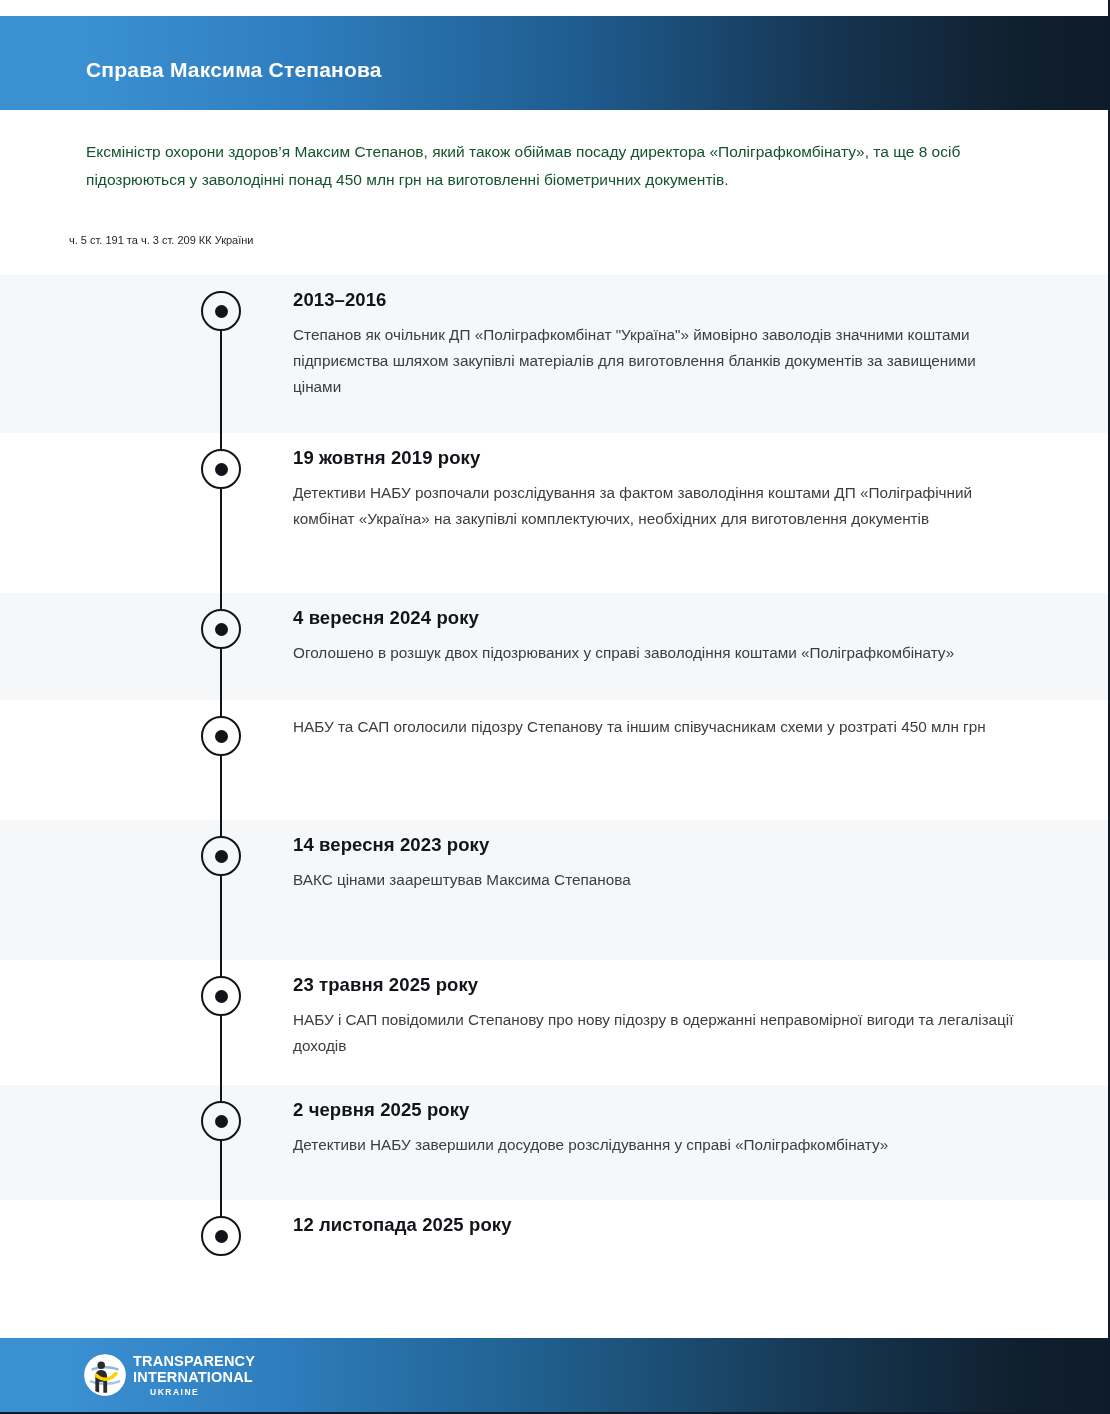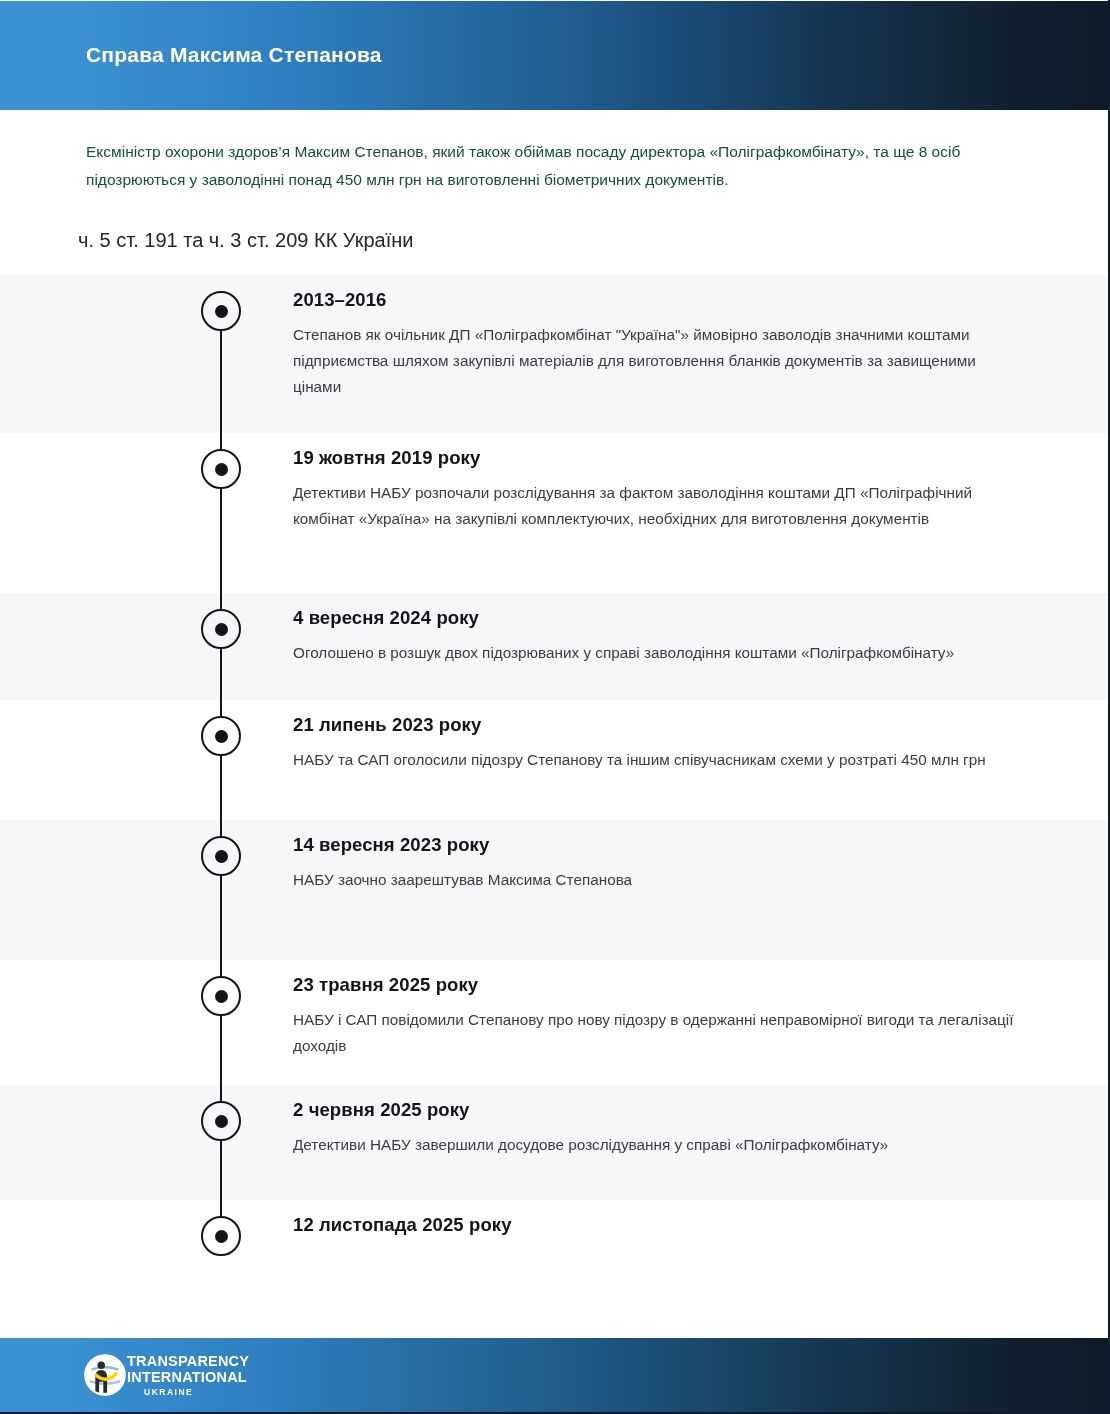--- a/index.html
+++ b/index.html
@@ -17,21 +17,21 @@
     height: 1414px;
     background: #ffffff;
     overflow: hidden;
     border-right: 2px solid #0d1b2a;
     border-bottom: 2px solid #0d1b2a;
   }
 
   
   .header {
     position: absolute;
-    top: 1px; left: 0;
+    top: 16px; left: 0;
     width: 1110px;
     height: 110px;
     background: linear-gradient(90deg, #3a90d1 0%, #3a90d1 8%, #2f7fc0 26%, #1f5c90 52%, #15334e 76%, #101f2e 92%, #0e1c29 100%);
     text-align: center;
   }
   .header-title {
     position: absolute;
     left: 86px;
     top: 42px;
     font-size: 21px;
@@ -53,24 +53,24 @@
     position: absolute;
     left: 86px;
     top: 28px;
     width: 930px;
     font-size: 15.5px;
     line-height: 28px;
     color: #14532d;
   }
   .article-text {
     position: absolute;
-    left: 78px;
+    left: 69px;
     top: 118px;
     width: 930px;
-    font-size: 20px;
+    font-size: 11px;
     line-height: 24px;
     color: #23262b;
   }
 
   
   .timeline {
     position: absolute;
     top: 275px; left: 0;
     width: 1110px;
   }
@@ -138,21 +138,21 @@
     width: 1110px;
     height: 74px;
     background: linear-gradient(90deg, #3a90d1 0%, #3a90d1 6%, #2f7fc0 24%, #20608f 48%, #163752 74%, #101f2e 92%, #0e1c29 100%);
   }
   .logo-block {
     position: absolute;
     left: 84px;
     top: 16px;
     display: flex;
     align-items: center;
-    gap: 1px;
+    gap: 7px;
   }
   .logo-mark { width: 42px; height: 42px; display: block; }
   .logo-words {
     display: flex;
     flex-direction: column;
     justify-content: center;
     line-height: 1;
   }
   .logo-l1, .logo-l2 {
     font-size: 14.5px;
@@ -206,30 +206,29 @@
         <div class="tl-marker"></div>
         <div class="tl-content">
           <div class="tl-date">4 вересня 2024 року</div>
           <div class="tl-desc">Оголошено в розшук двох підозрюваних у справі заволодіння коштами «Поліграфкомбінату»</div>
         </div>
       </div>
       <div class="tl-row" style="height: 120px;">
         <div class="tl-line" style="height: 82px;"></div>
         <div class="tl-marker"></div>
         <div class="tl-content">
-          <div class="tl-date">21 липень 2023 року</div>
           <div class="tl-desc">НАБУ та САП оголосили підозру Степанову та іншим співучасникам схеми у розтраті 450 млн грн</div>
         </div>
       </div>
       <div class="tl-row shaded" style="height: 140px;">
         <div class="tl-line" style="height: 102px;"></div>
         <div class="tl-marker"></div>
         <div class="tl-content">
           <div class="tl-date">14 вересня 2023 року</div>
-          <div class="tl-desc">НАБУ заочно заарештував Максима Степанова</div>
+          <div class="tl-desc">ВАКС цінами заарештував Максима Степанова</div>
         </div>
       </div>
       <div class="tl-row" style="height: 125px;">
         <div class="tl-line" style="height: 87px;"></div>
         <div class="tl-marker"></div>
         <div class="tl-content">
           <div class="tl-date">23 травня 2025 року</div>
           <div class="tl-desc">НАБУ і САП повідомили Степанову про нову підозру в одержанні неправомірної вигоди та легалізації доходів</div>
         </div>
       </div>

